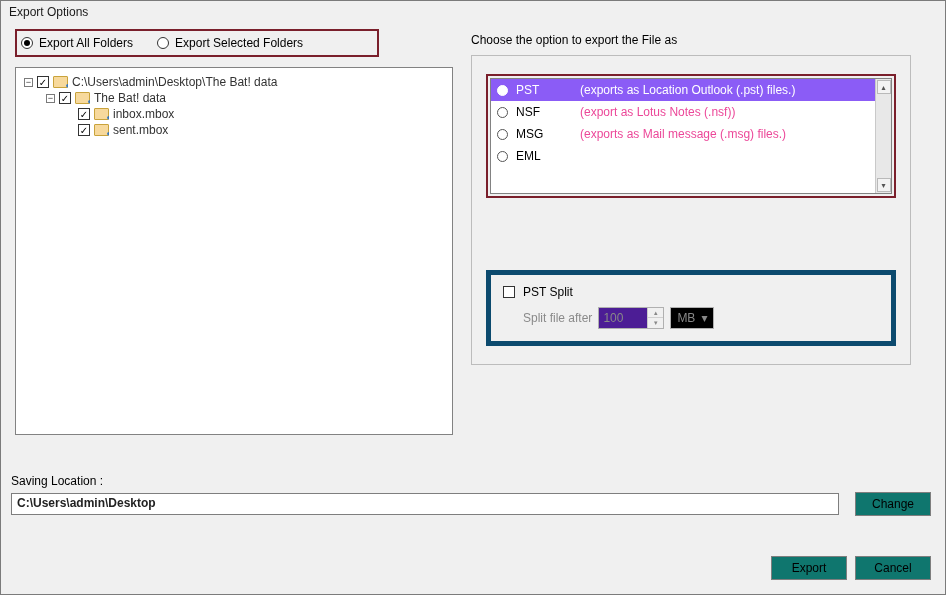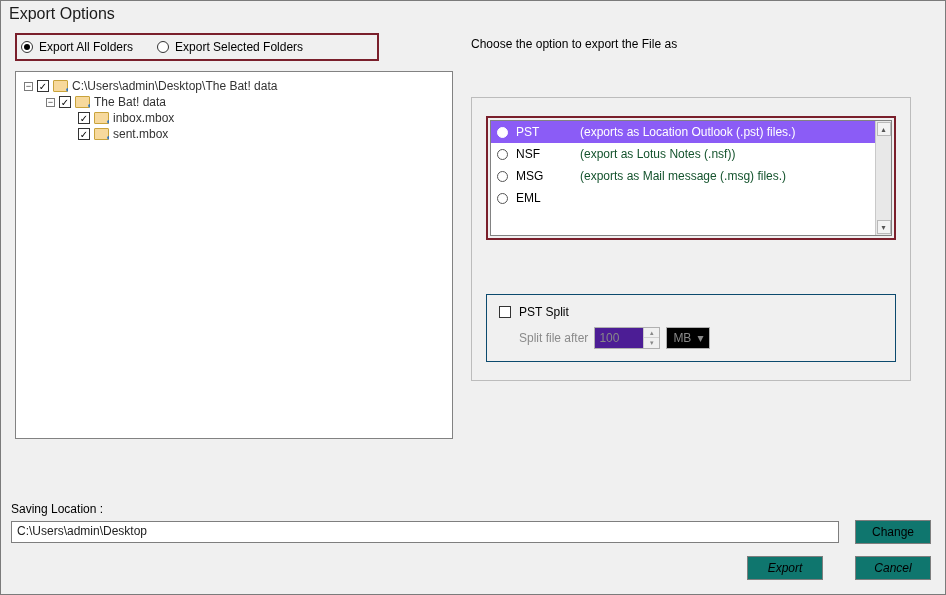--- a/index.html
+++ b/index.html
@@ -12,39 +12,38 @@
   }
   .window {
     width: 946px;
     height: 595px;
     background: #f0f0f0;
     border: 1px solid #7b7b7b;
     position: relative;
   }
   .title-bar {
     padding: 4px 8px;
-    font-size: 16px;
+    font-size: 12px;
     color: #1a1a1a;
   }
   .content {
     padding: 6px 14px 10px 14px;
     display: flex;
     gap: 18px;
   }
   .left-col {
     width: 438px;
     display: flex;
     flex-direction: column;
   }
   .right-col {
     width: 440px;
     display: flex;
     flex-direction: column;
     padding-top: 2px;
-    gap: 38px;
   }
   .radio-box {
     border: 2px solid #7a1f2b;
     padding: 5px 4px;
     display: flex;
     gap: 24px;
     align-items: center;
     width: 364px;
   }
   .radio-opt {
@@ -115,59 +114,59 @@
   }
   .fmt-row.sel { background:#8b5cf6; color:#fff; }
   .fmt-radio {
     width:11px; height:11px; border:1px solid #555; border-radius:50%; background:#fff; display:inline-flex;
     align-items:center; justify-content:center;
   }
   .fmt-row.sel .fmt-radio { border-color:#fff; }
   .fmt-radio.sel::after { content:""; width:5px;height:5px;border-radius:50%;background:#000; }
   .fmt-row.sel .fmt-radio.sel::after { background:#fff; }
   .fmt-name { width:56px; display:inline-block; }
-  .fmt-desc { color:#14532d; overflow:hidden; text-overflow:ellipsis; }
+  .fmt-desc { color:#ec4899; overflow:hidden; text-overflow:ellipsis; }
   .fmt-row.sel .fmt-desc { color:#fff; }
   .scrollbar {
     width:16px; background:#e8e8e8; border-left:1px solid #c9c9c9; display:flex; flex-direction:column; justify-content:space-between; align-items:center;
   }
   .scroll-arrow {
     width:14px;height:14px; background:#f3f3f3; border:1px solid #b9b9b9;
     display:flex; align-items:center; justify-content:center; font-size:8px; color:#555; margin:1px;
     cursor:pointer;
   }
   .split-group {
-    border:1px solid #0c4a6e; padding:10px 1px 12px 12px; margin-top: 54px;
+    border:5px solid #0c4a6e; padding:10px 1px 12px 12px; margin-top: 72px;
   }
   .split-top { display:flex; align-items:center; gap:8px; }
   .split-bottom { display:flex; align-items:center; gap:6px; margin-top:8px; padding-left:20px; color:#8a8a8a; }
   .num-input {
     border:1px solid #b0b0b0; background:#4c1d95; color:#888; width:66px; height:22px; display:flex; align-items:center;
   }
   .num-text { flex:1; padding:0 4px; }
   .spinner { width:16px; display:flex; flex-direction:column; border-left:1px solid #c9c9c9;}
   .spin-btn{ height:10px; font-size:7px; display:flex;align-items:center;justify-content:center; background:#f0f0f0; border-bottom:1px solid #d0d0d0; cursor:pointer;}
   .spin-btn:last-child{border-bottom:none;}
   .unit-select {
     border:1px solid #b0b0b0; background:#000000; color:#888; height:22px; display:flex; align-items:center; padding:0 6px; gap:6px;
     cursor:pointer;
   }
   .bottom-area {
     position:absolute; left:10px; right:14px; bottom:14px;
   }
   .loc-label { margin-bottom:4px; }
   .loc-row { display:flex; gap:16px; align-items:center; }
   .loc-input {
-    flex:1; border:1px solid #7e7e7e; background:#fff; height:22px; padding:2px 5px; color:#222;
+    flex:1; border:1px solid #7e7e7e; background:#fff; height:22px; padding:2px 5px; color:#222;font-weight:bold;
   }
   .btn {
     min-width:76px; height:24px; border:1px solid #7e7e7e; background:#0f766e; display:inline-flex; align-items:center; justify-content:center;
     cursor:pointer; padding:0 12px;
   }
-  .action-row { margin-top:12px; display:flex; justify-content:flex-end; gap:32px;font-style:italic; }
+  .action-row { margin-top:40px; display:flex; justify-content:flex-end; gap:8px; }
 </style>
 </head>
 <body>
 
 <div class="window">
   <div class="title-bar">Export Options</div>
 
   <div class="content">
 
     <div class="left-col">

